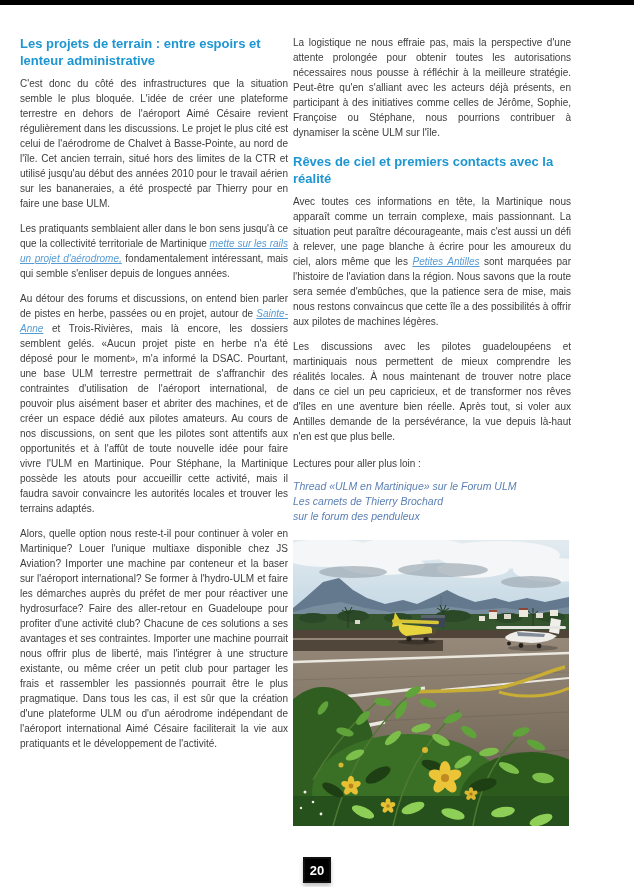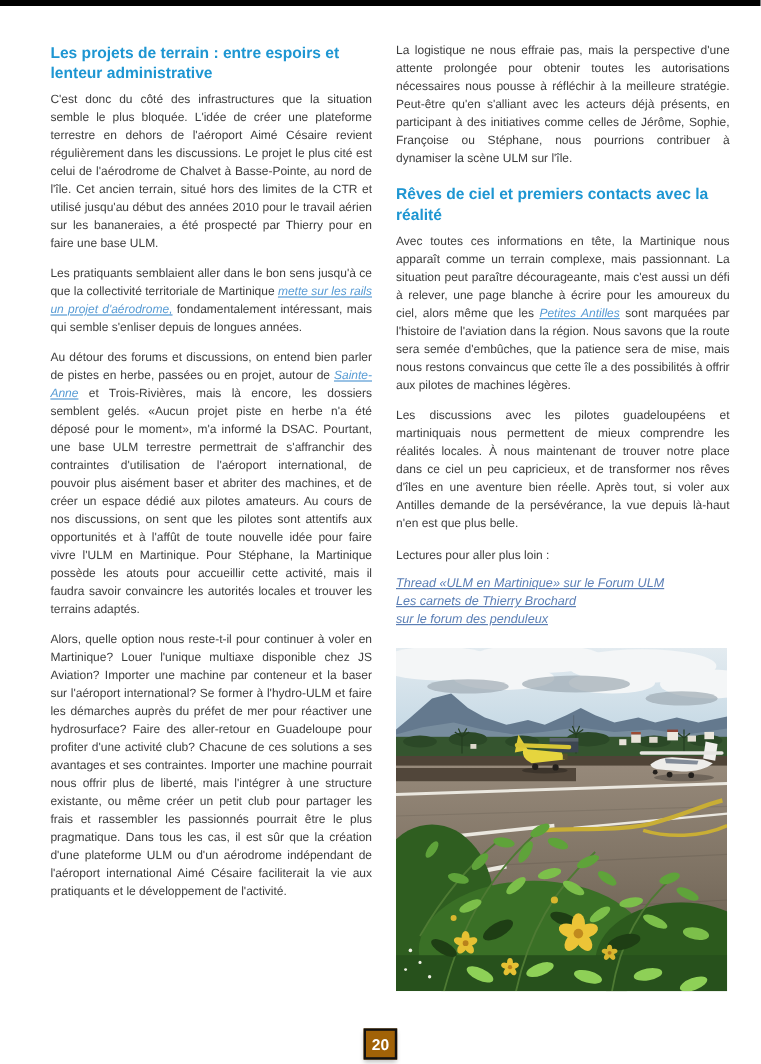--- a/index.html
+++ b/index.html
@@ -4,21 +4,21 @@
 <style>
   html,body{margin:0;padding:0;background:#ffffff;}
   .page{
     position:relative;
     width:634px;height:887px;
     background:#ffffff;
     overflow:hidden;
     font-family:"Liberation Sans", sans-serif;
   }
   .top-bar{height:5px;background:#000000;width:100%;}
-  .content{display:flex;gap:20px;padding:30px 32px 0 42px;box-sizing:border-box;}
+  .content{display:flex;gap:5px;padding:30px 32px 0 20px;box-sizing:border-box;}
   .col-left{width:268px;flex:none;}
   .col-right{width:278px;flex:none;}
   h2.section{
     color:#1e96d2;
     font-size:13px;line-height:17px;font-weight:bold;
     margin:13px 0 7px 0;
   }
   h2.section.first{margin-top:0;}
   p.body{
     color:#3d3d3d;
@@ -31,35 +31,34 @@
     font-style:italic;
     text-decoration:underline;
     cursor:pointer;
   }
   p.lectures{margin:12px 0 8px 0;text-align:left;}
   .link-list{margin:0;}
   .link-list a{
     display:block;
     color:#5b7fb5;
     font-style:italic;
-    text-decoration:underline;
     font-size:10.5px;line-height:15px;
     cursor:pointer;
   }
   .photo{
     margin-top:16px;
     width:276px;height:286px;
     overflow:hidden;
   }
   .page-number-badge{
     position:absolute;
     left:50%;bottom:4px;
     transform:translateX(-50%);
     width:24px;height:22px;
-    background:#a16207;
+    background:#000000;
     border:2px solid #111111;
     color:#ffffff;
     font-weight:bold;font-size:13px;
     display:flex;align-items:center;justify-content:center;
     box-shadow:0 3px 4px rgba(0,0,0,0.25);
   }
 </style>
 </head>
 <body>
 

